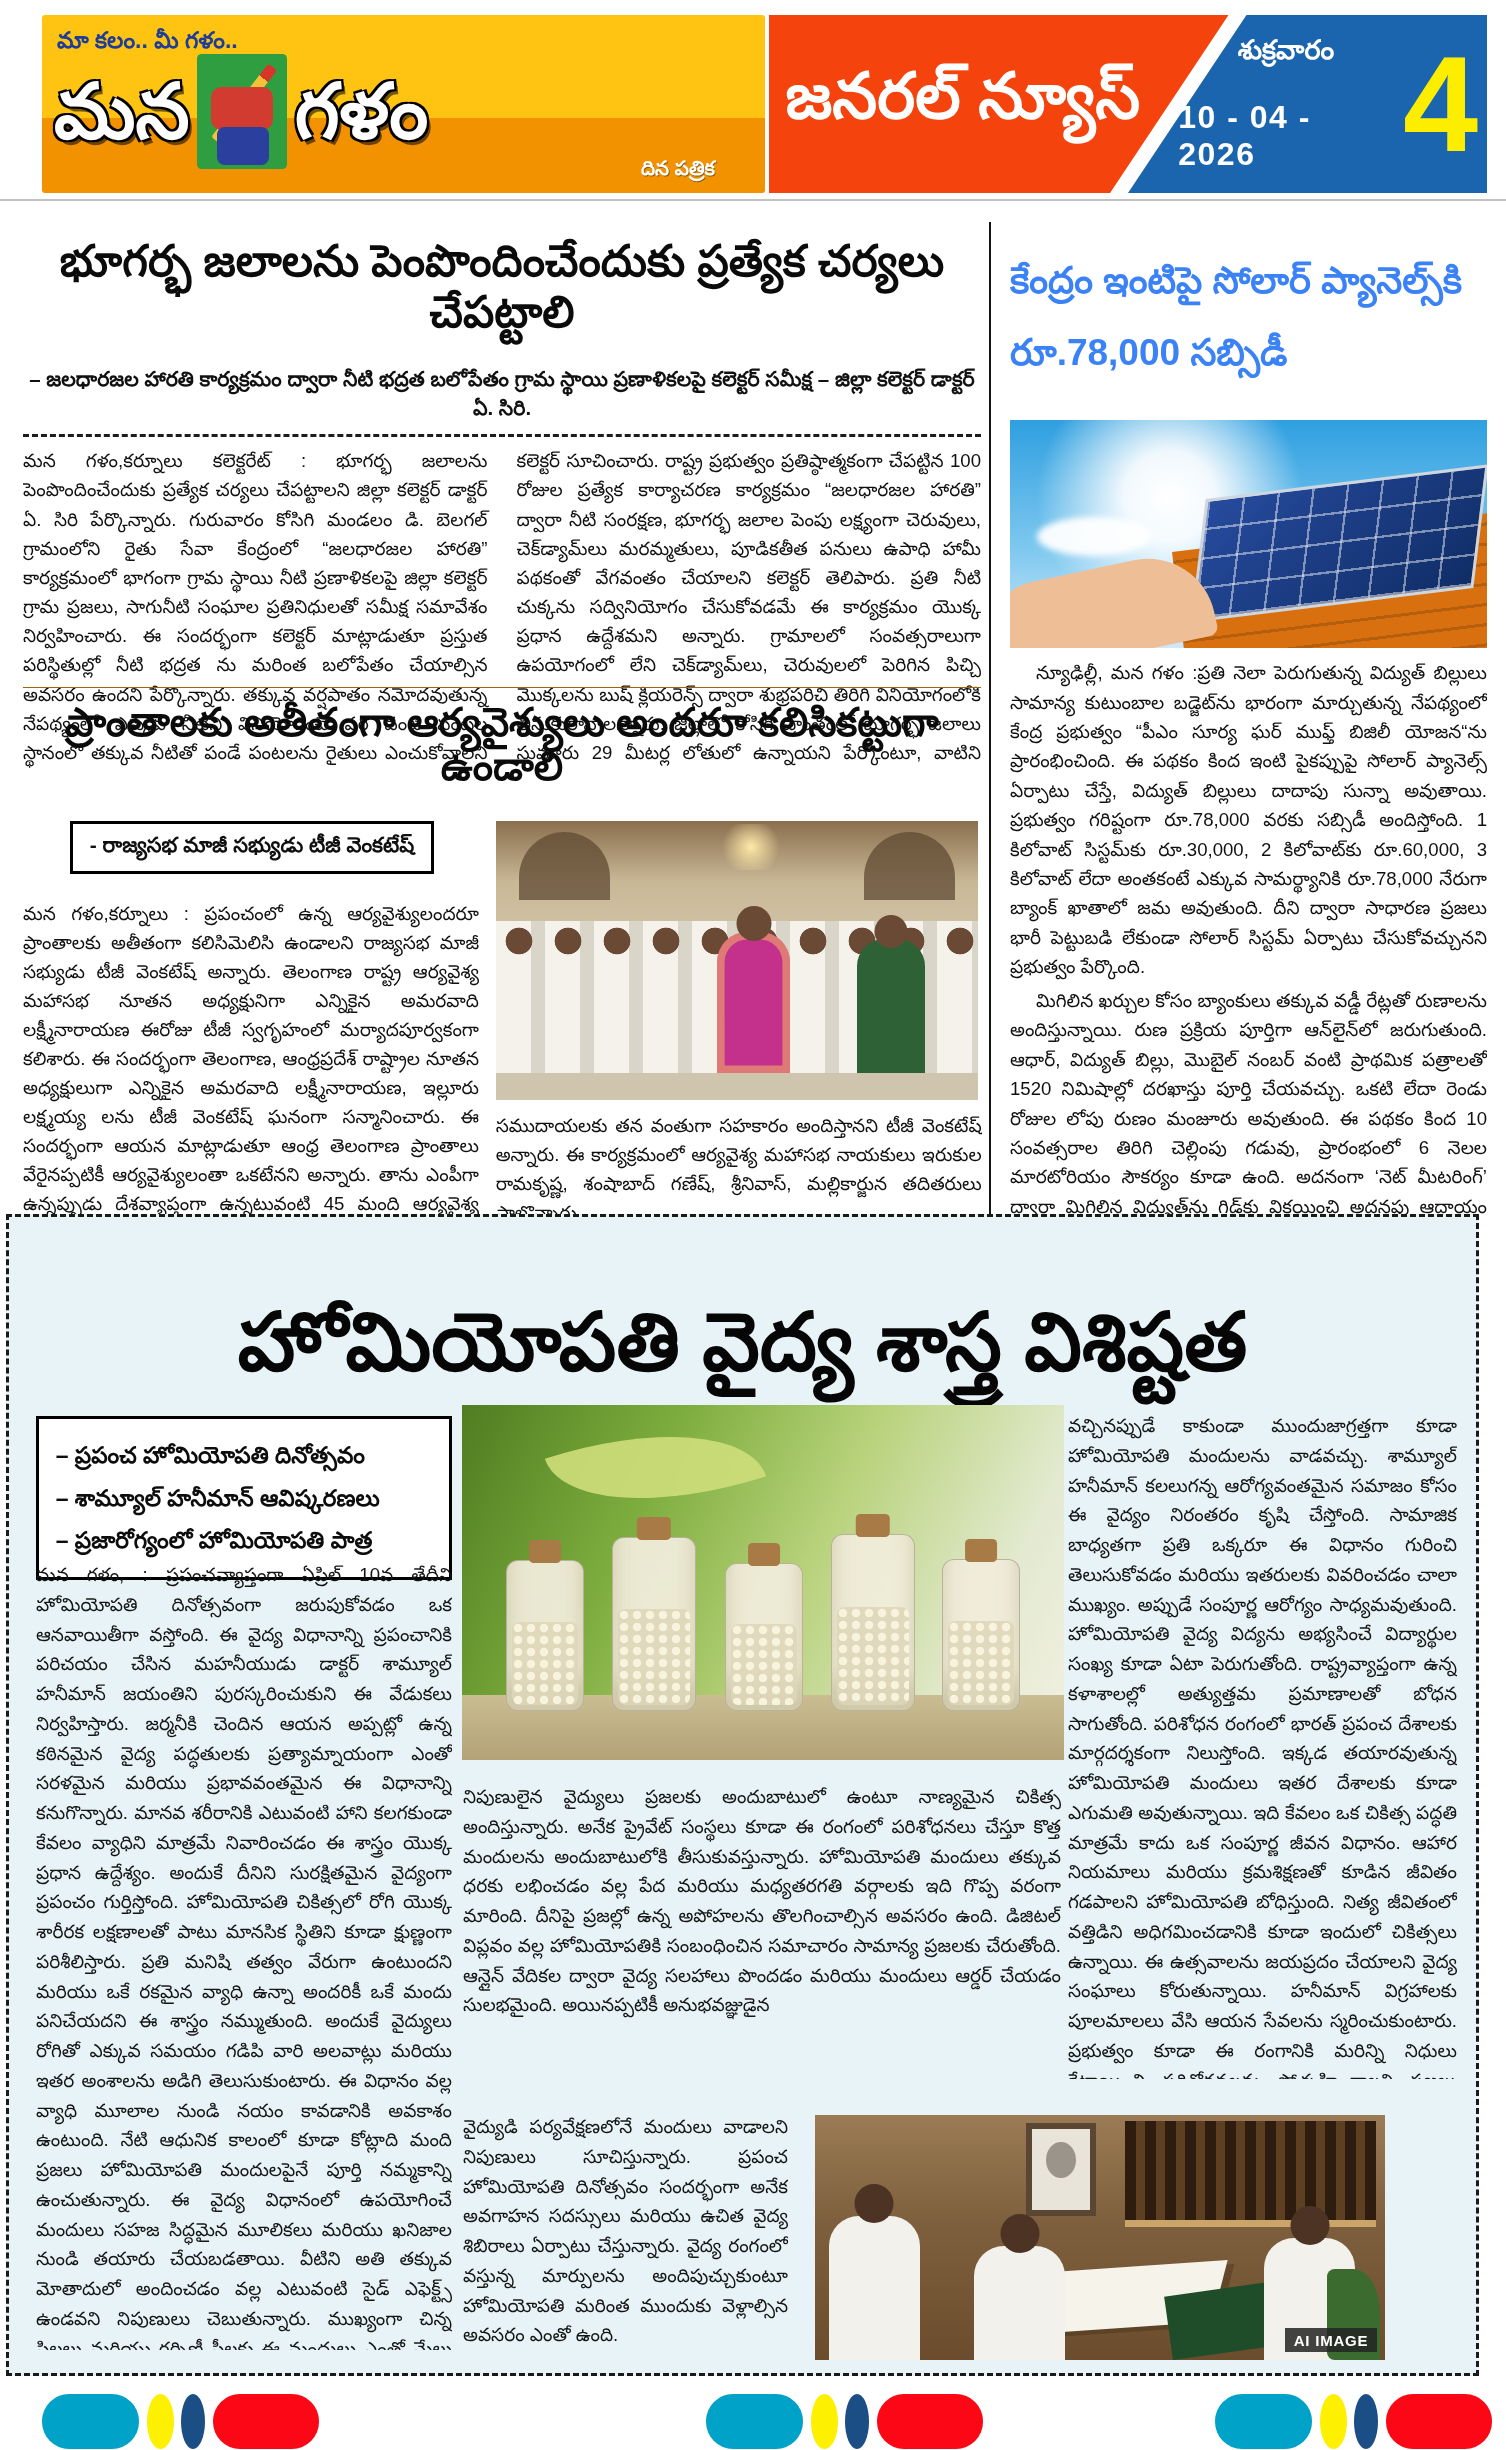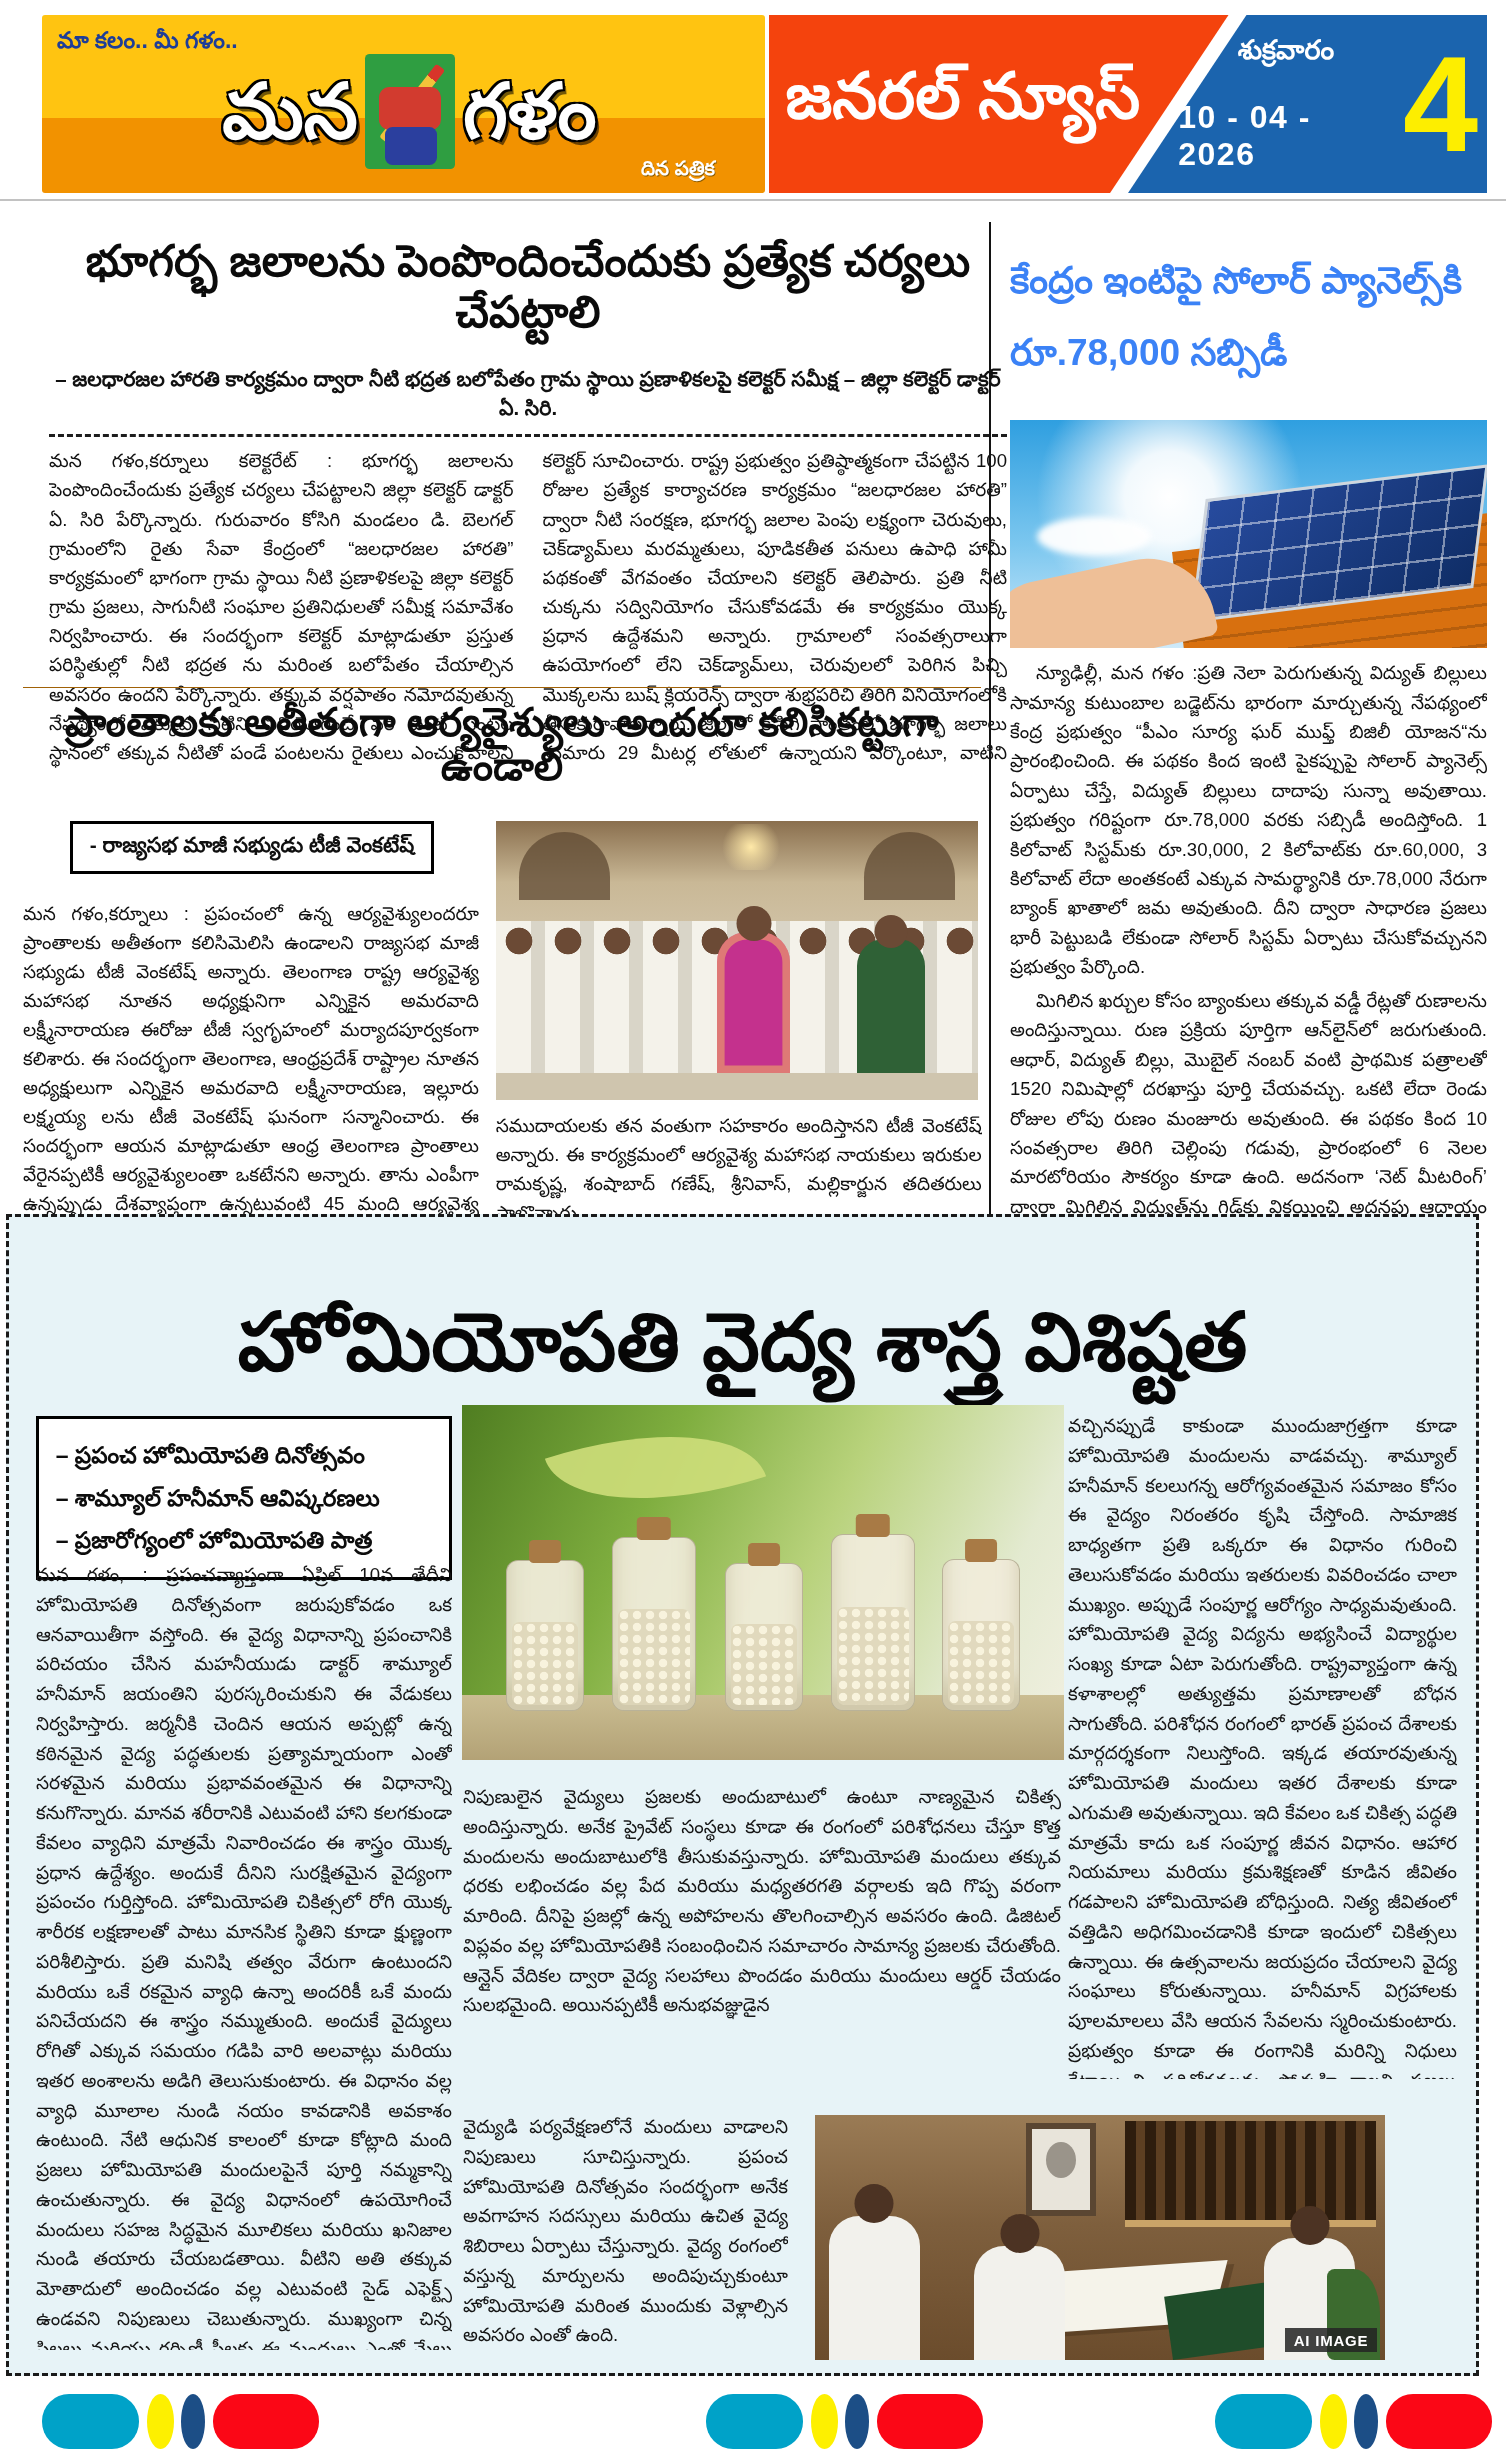--- a/index.html
+++ b/index.html
@@ -3,21 +3,21 @@
 <meta charset="utf-8">
 <style>
   html,body{margin:0;padding:0;background:#ffffff;}
   body{font-family:"Liberation Sans","DejaVu Sans",sans-serif;color:#101010;}
   .page{position:relative;width:1507px;height:2450px;background:#ffffff;overflow:hidden;}
 
   
   .logo-box{position:absolute;left:42px;top:15px;width:723px;height:178px;border-radius:3px;
     background:linear-gradient(180deg,#ffc411 0%,#ffc411 58%,#f29200 58%,#f29200 100%);}
   .tagline{position:absolute;left:15px;top:12px;font-size:23px;font-weight:bold;color:#1e3d98;}
-  .logo-row{position:absolute;left:12px;right:0;top:39px;display:flex;align-items:center;justify-content:center;}
+  .logo-row{position:absolute;left:12px;right:0;top:39px;display:flex;align-items:center;}
   .logo-word{font-size:77px;font-weight:800;color:#ffffff;line-height:1;
     text-shadow:-2.3px -2.3px 0 #000,2.3px -2.3px 0 #000,-2.3px 2.3px 0 #000,2.3px 2.3px 0 #000,3.8px 4.6px 0 rgba(0,0,0,.55);}
   .fist-box{width:90px;height:115px;background:#2f9e41;border-radius:4.6px;position:relative;margin:0 7.6px;flex:0 0 auto;}
   .pencil{position:absolute;left:52%;top:3px;width:10.6px;height:93px;border-radius:3px;
     background:linear-gradient(180deg,#d8352a 0 16%,#f3c23a 16%);transform:translateX(-50%) rotate(38deg);}
   .fist-top{position:absolute;left:13.7px;top:33px;width:62px;height:43px;background:#d23b2f;border-radius:10.6px;}
   .fist-bottom{position:absolute;left:20px;top:73px;width:52px;height:38px;background:#2b3f9e;border-radius:7.6px;}
   .logo-sub{position:absolute;right:50px;bottom:7.6px;font-size:20px;font-weight:bold;color:#ffffff;
     text-shadow:0.8px 0.8px 0 #8a5a00;}
 
@@ -30,21 +30,21 @@
     font-size:64px;font-weight:800;color:#ffffff;}
   .banner-date{position:absolute;left:57%;top:0;width:30%;height:100%;display:flex;flex-direction:column;
     align-items:center;justify-content:center;gap:27px;color:#ffffff;}
   .weekday{font-size:27px;font-weight:bold;}
   .dateline{font-size:32px;font-weight:bold;letter-spacing:1.5px;}
   .page-num{position:absolute;right:9px;top:50%;transform:translateY(-50%);font-size:135px;line-height:1;
     font-weight:700;color:#fdee00;}
   .header-rule{position:absolute;left:0;top:199px;width:100%;height:2.3px;background:#c2c2c2;}
 
   
-  .art1{position:absolute;left:23px;top:207px;width:958px;margin-left:26px;}
+  .art1{position:absolute;left:23px;top:207px;width:958px;}
   .art1-headline{font-size:44px;font-weight:800;text-align:center;line-height:1.15;color:#0b0b0b;}
   .art1-subhead{margin-top:10.6px;font-size:20.5px;font-weight:bold;text-align:center;color:#111;}
   .dashed-rule{margin-top:9px;border-top:3px dashed #1d1d1d;}
   .art1-body{margin-top:9px;height:325px;overflow:hidden;column-count:2;column-gap:29px;
     font-size:18.6px;line-height:1.57;text-align:justify;}
 
   .vert-sep{position:absolute;left:989px;top:222px;width:2.3px;height:1016px;background:#131313;}
 
   
   .art2{position:absolute;left:1010px;top:214px;width:477px;}

